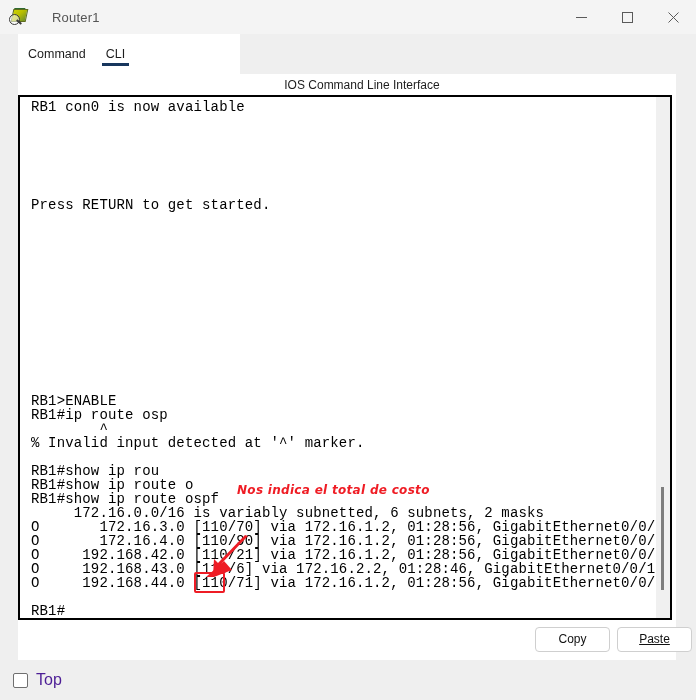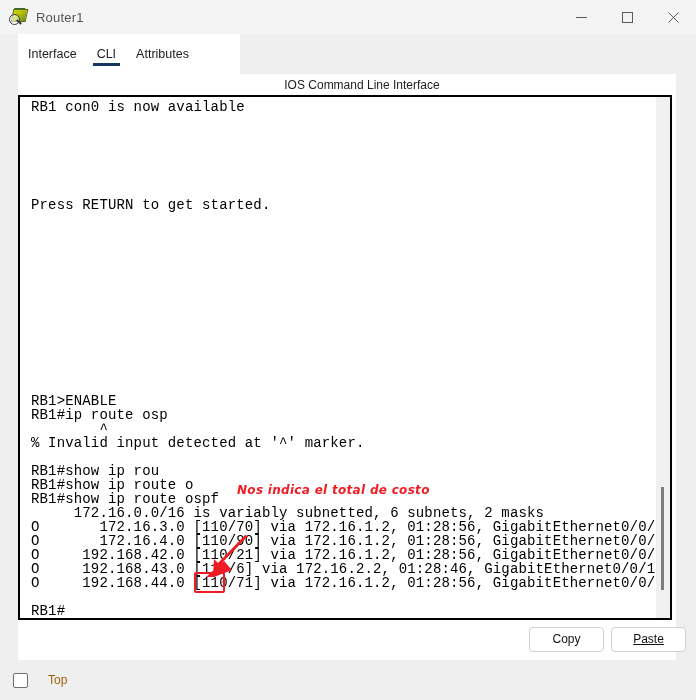--- a/index.html
+++ b/index.html
@@ -17,20 +17,21 @@
 
   
   #titlebar {
     position: absolute;
     left: 0; top: 0;
     width: 696px; height: 34px;
     background: #f4f4f4;
     border-bottom: 1px solid #e2e2e2;
     display: flex;
     align-items: center;
+    gap: 16px;
   }
   #app-icon {
     width: 18px; height: 18px;
     margin-left: 9px; margin-right: 9px;
     position: relative;
     flex: 0 0 auto;
   }
   #app-icon .router-body {
     position: absolute;
     left: 3px; top: 1px;
@@ -208,21 +209,21 @@
     position: absolute;
     left: 186px;
     top: 460px;
     width: 46px;
     height: 44px;
   }
 
   
   #btn-row {
     position: absolute;
-    left: 8px;
+    left: 14px;
     top: 553px;
     width: 658px;
     height: 26px;
   }
   .panel-btn {
     position: absolute;
     top: 0;
     width: 73px;
     height: 23px;
     border: 1px solid #cfcfcf;
@@ -248,23 +249,23 @@
   }
   #top-check {
     width: 13px; height: 13px;
     border: 1px solid #6f6f6f;
     border-radius: 2px;
     background: #ffffff;
     margin-left: 13px;
     flex: 0 0 auto;
   }
   #top-label {
-    font-size: 12px;
-    color: #a16207;
-    margin-left: 20px;
+    font-size: 16px;
+    color: #4c1d95;
+    margin-left: 8px;
   }
 </style>
 </head>
 <body>
 
 <div id="titlebar">
   <div id="app-icon">
     <div class="router-top"></div>
     <div class="router-body"></div>
     <div class="glass"></div>
@@ -288,27 +289,24 @@
           <line x1="11.5" y1="1.5" x2="1.5" y2="11.5" stroke="currentColor" stroke-width="1"></line>
         </svg>
     </div>
   </div>
 </div>
 
 <div id="tabstrip">
   <div id="tabstrip-white"></div>
   <div id="tabs">
     <div class="tab">
-        <span>Interface</span>
+        <span>Command</span>
       </div>
     <div class="tab active">
         <span>CLI</span>
-      </div>
-    <div class="tab">
-        <span>Attributes</span>
       </div>
   </div>
 </div>
 
 <div id="panel">
 
   <div id="cli-header">IOS Command Line Interface</div>
 
   <div id="terminal">
     <div id="term-text">RB1 con0 is now available

